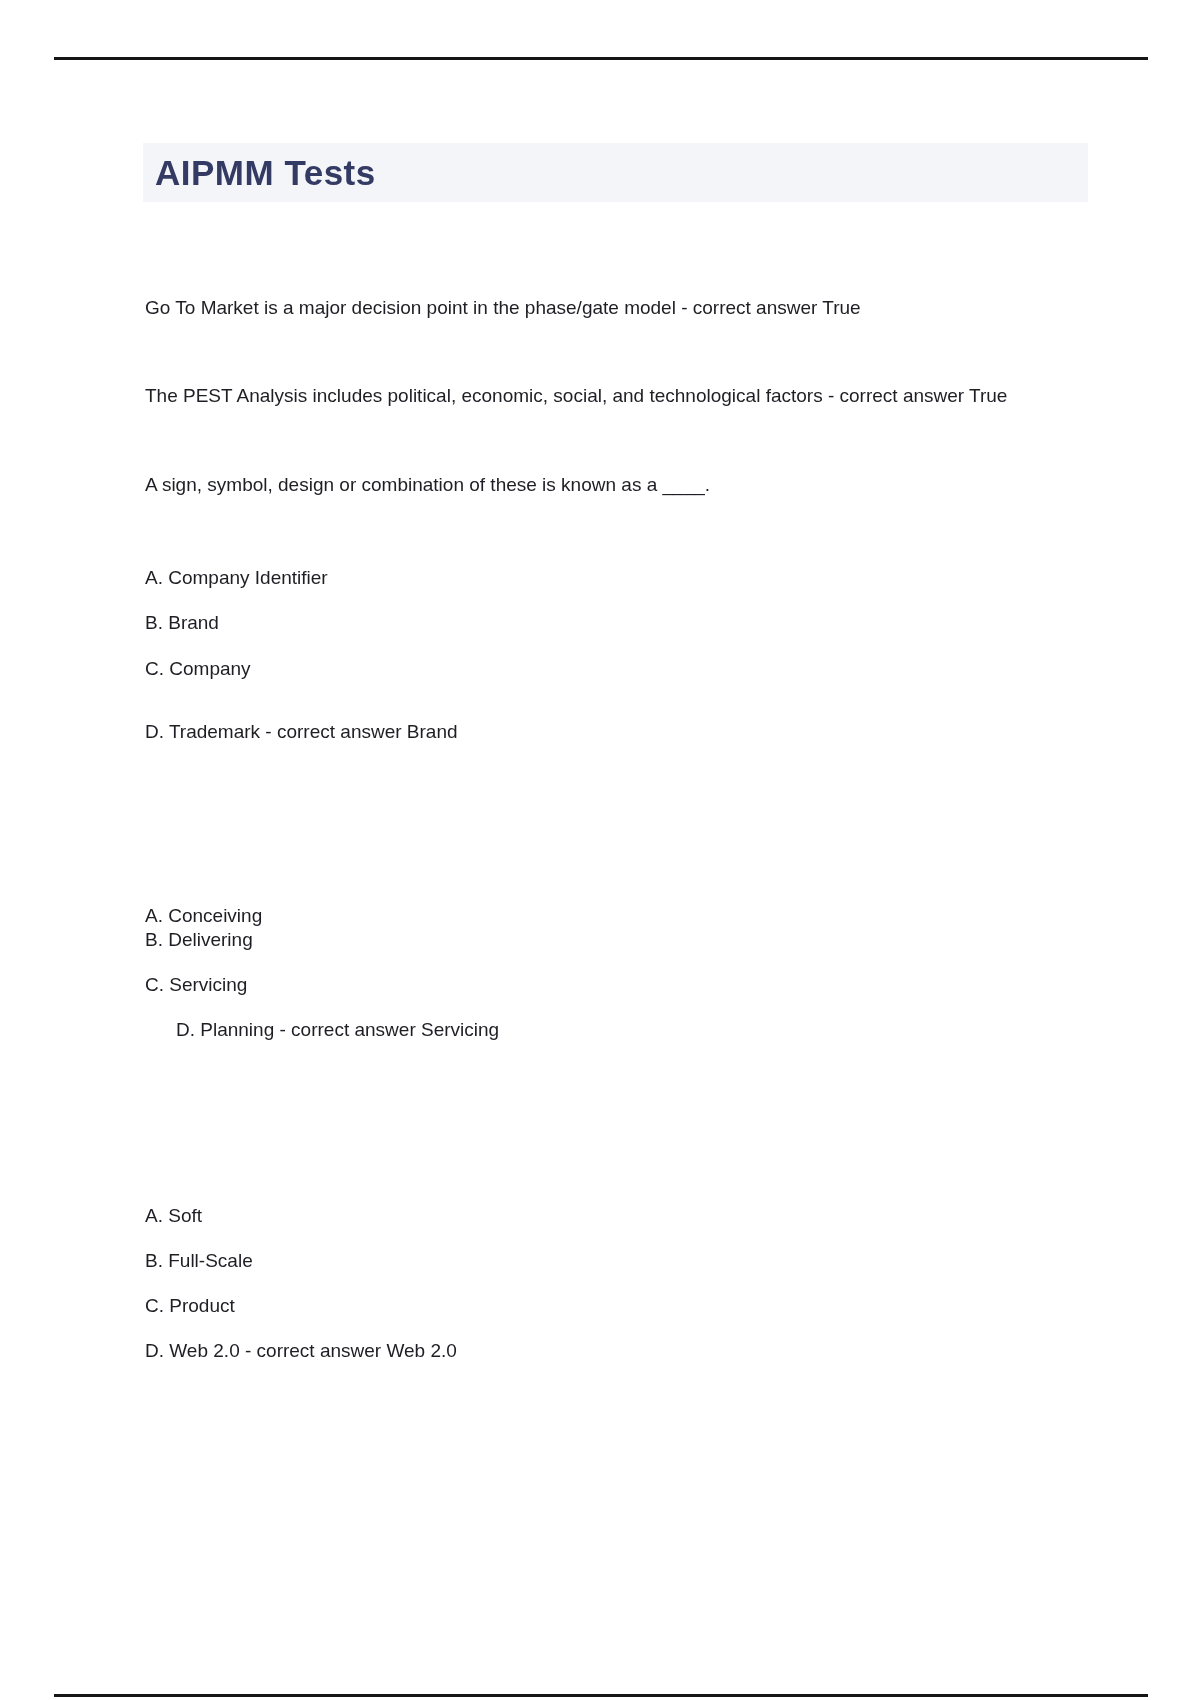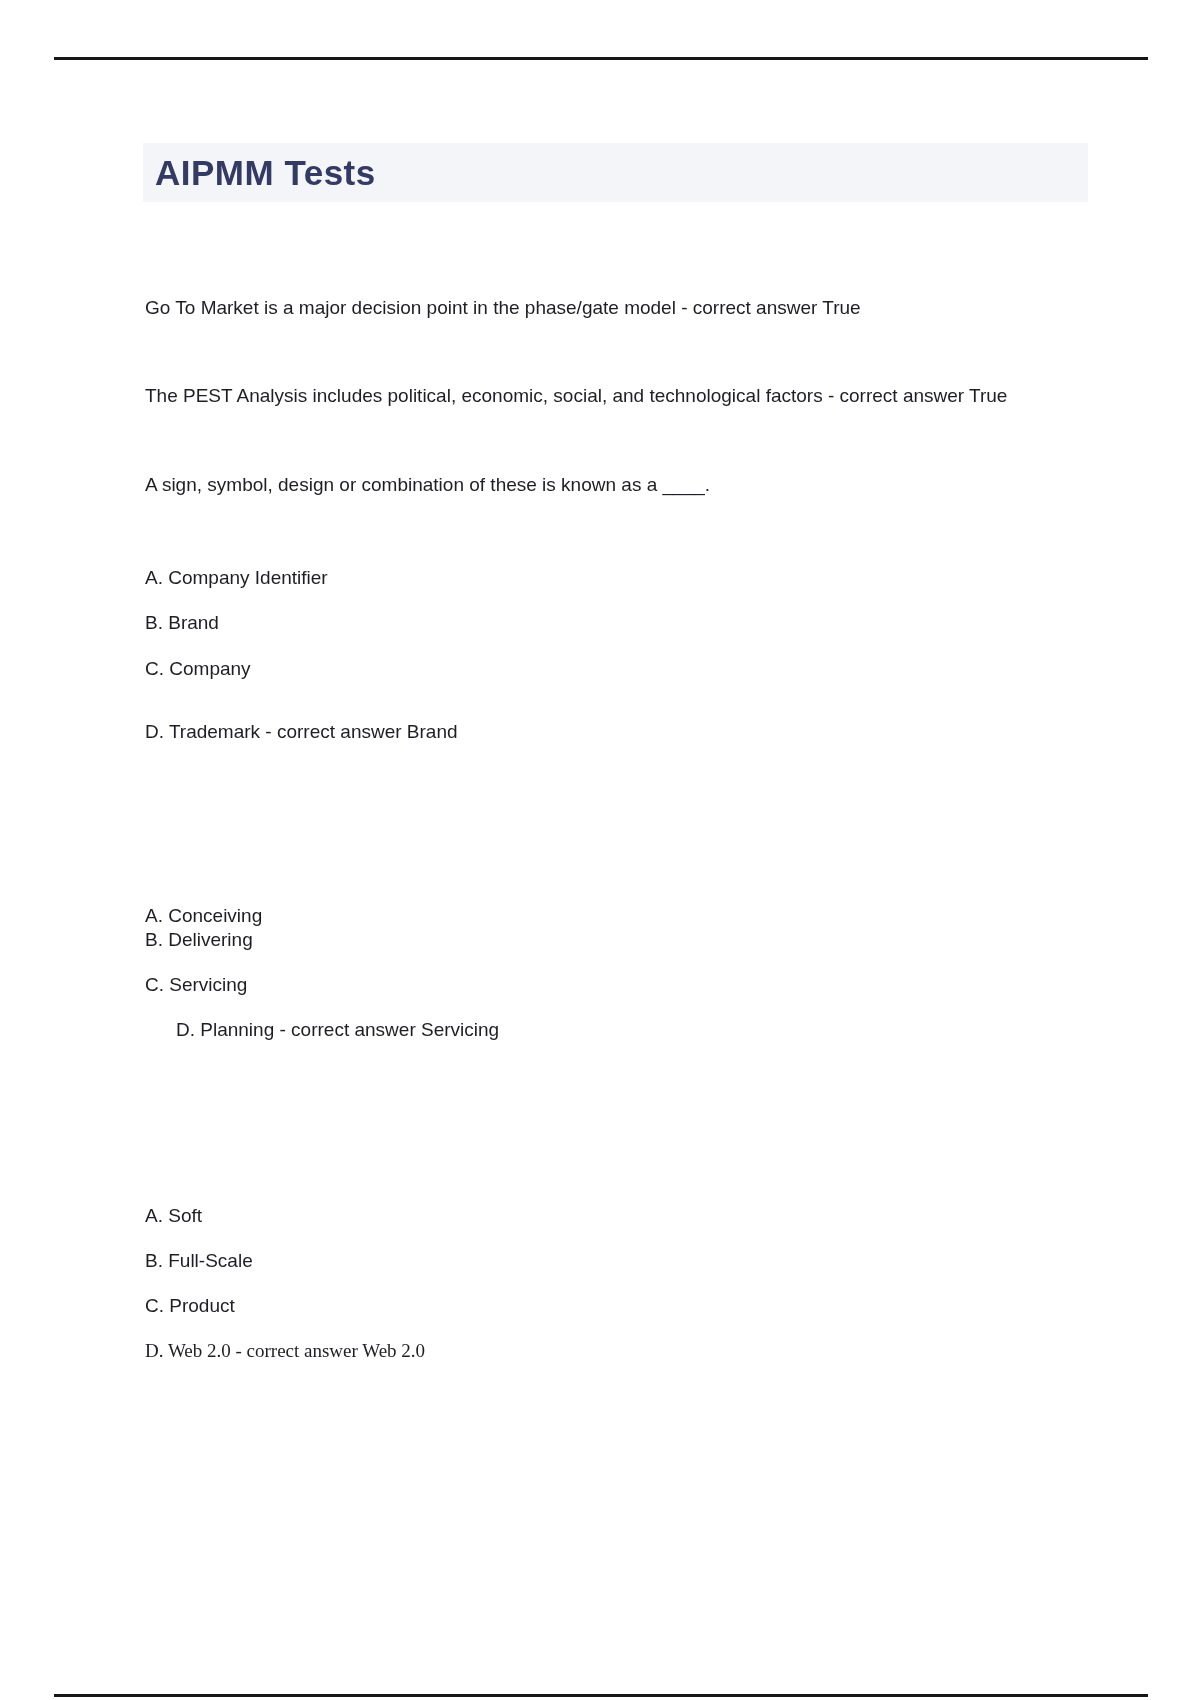--- a/index.html
+++ b/index.html
@@ -62,21 +62,21 @@
   .t-q3d { top: 720px; }
   .t-q4  { top: 793px; }
   .t-q4a { top: 904px; }
   .t-q4b { top: 928px; }
   .t-q4c { top: 973px; }
   .t-q4d { top: 1018px; margin-left: 31px; }
   .t-q5  { top: 1111px; }
   .t-q5a { top: 1204px; }
   .t-q5b { top: 1249px; }
   .t-q5c { top: 1294px; }
-  .t-q5d { top: 1339px; font-family: Liberation Serif, serif; }
+  .t-q5d { top: 1339px; }
 </style>
 </head>
 <body>
 
 <div class="page">
 
   <div class="rule top"></div>
 
   <div class="title-bar">
     <h1>AIPMM Tests</h1>

